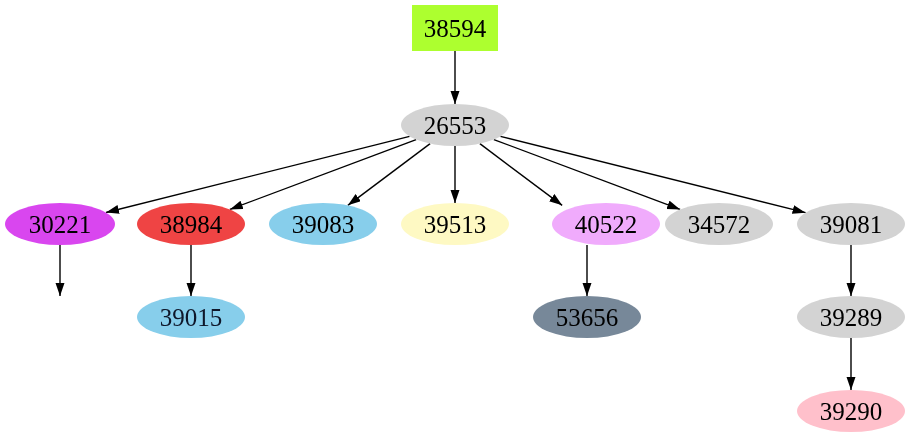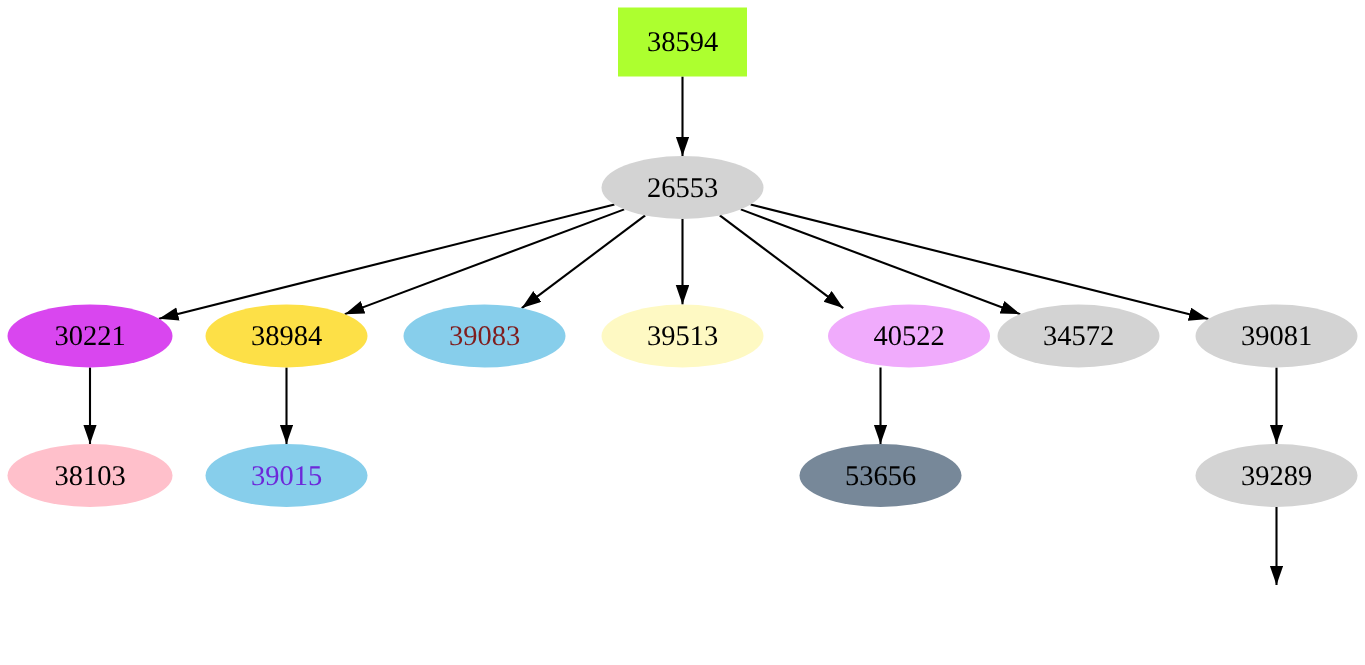--- a/index.html
+++ b/index.html
@@ -18,21 +18,21 @@
     left: 0;
     top: 0;
     z-index: 1;
   }
   .node {
     position: absolute;
     display: flex;
     align-items: center;
     justify-content: center;
     box-sizing: border-box;
-    font-size: 19px;
+    font-size: 25px;
     line-height: 1;
     z-index: 2;
     color: #000000;
     white-space: nowrap;
     user-select: none;
   }
   .node.ellipse { border-radius: 50%; }
   .node.box { border-radius: 0; }
 </style>
 </head>
@@ -55,23 +55,23 @@
       <line x1="500.4236376703339" y1="136.35590941758346" x2="805.5763623296662" y2="212.64409058241654" stroke="#000000" stroke-width="1.4" marker-end="url(#arrowhead)"></line>
       <line x1="60" y1="245" x2="60" y2="296" stroke="#000000" stroke-width="1.4" marker-end="url(#arrowhead)"></line>
       <line x1="191" y1="245" x2="191" y2="296" stroke="#000000" stroke-width="1.4" marker-end="url(#arrowhead)"></line>
       <line x1="587" y1="245" x2="587" y2="296" stroke="#000000" stroke-width="1.4" marker-end="url(#arrowhead)"></line>
       <line x1="851" y1="245" x2="851" y2="296" stroke="#000000" stroke-width="1.4" marker-end="url(#arrowhead)"></line>
       <line x1="851" y1="338" x2="851" y2="390" stroke="#000000" stroke-width="1.4" marker-end="url(#arrowhead)"></line>
     </svg>
 <div class="node box" style="left: 412px; top: 5px; width: 86px; height: 46px; background: rgb(173, 255, 47); color: rgb(0, 0, 0);">38594</div>
     <div class="node ellipse" style="left: 401px; top: 104px; width: 108px; height: 42px; background: rgb(211, 211, 211); color: rgb(0, 0, 0);">26553</div>
     <div class="node ellipse" style="left: 5px; top: 203px; width: 110px; height: 42px; background: #d946ef; color: rgb(0, 0, 0);">30221</div>
-    <div class="node ellipse" style="left: 137px; top: 203px; width: 108px; height: 42px; background: #fde047; color: rgb(0, 0, 0);">38984</div>
-    <div class="node ellipse" style="left: 269px; top: 203px; width: 108px; height: 42px; background: rgb(135, 206, 235); color: #7f1d1d;">39083</div>
+    <div class="node ellipse" style="left: 137px; top: 203px; width: 108px; height: 42px; background: #ef4444; color: rgb(0, 0, 0);">38984</div>
+    <div class="node ellipse" style="left: 269px; top: 203px; width: 108px; height: 42px; background: rgb(135, 206, 235); color: #000000;">39083</div>
     <div class="node ellipse" style="left: 401px; top: 203px; width: 108px; height: 42px; background: #fef9c3; color: rgb(0, 0, 0);">39513</div>
     <div class="node ellipse" style="left: 552px; top: 203px; width: 108px; height: 42px; background: #f0abfc; color: rgb(0, 0, 0);">40522</div>
     <div class="node ellipse" style="left: 665px; top: 203px; width: 108px; height: 42px; background: rgb(211, 211, 211); color: rgb(0, 0, 0);">34572</div>
     <div class="node ellipse" style="left: 797px; top: 203px; width: 108px; height: 42px; background: rgb(211, 211, 211); color: rgb(0, 0, 0);">39081</div>
-    <div class="node ellipse" style="left: 5px; top: 296px; width: 110px; height: 42px; background: rgb(255, 192, 203); color: rgb(0, 0, 0);">38103</div>
-    <div class="node ellipse" style="left: 137px; top: 296px; width: 108px; height: 42px; background: rgb(135, 206, 235); color: #6d28d9;">39015</div>
+    <div class="node ellipse" style="left: 137px; top: 296px; width: 108px; height: 42px; background: rgb(135, 206, 235); color: #0f172a;">39015</div>
     <div class="node ellipse" style="left: 533px; top: 296px; width: 108px; height: 42px; background: rgb(119, 136, 153); color: rgb(0, 0, 0);">53656</div>
     <div class="node ellipse" style="left: 797px; top: 296px; width: 108px; height: 42px; background: rgb(211, 211, 211); color: rgb(0, 0, 0);">39289</div>
+    <div class="node ellipse" style="left: 797px; top: 390px; width: 108px; height: 42px; background: rgb(255, 192, 203); color: rgb(0, 0, 0);">39290</div>
   </div>
 
 </body></html>

